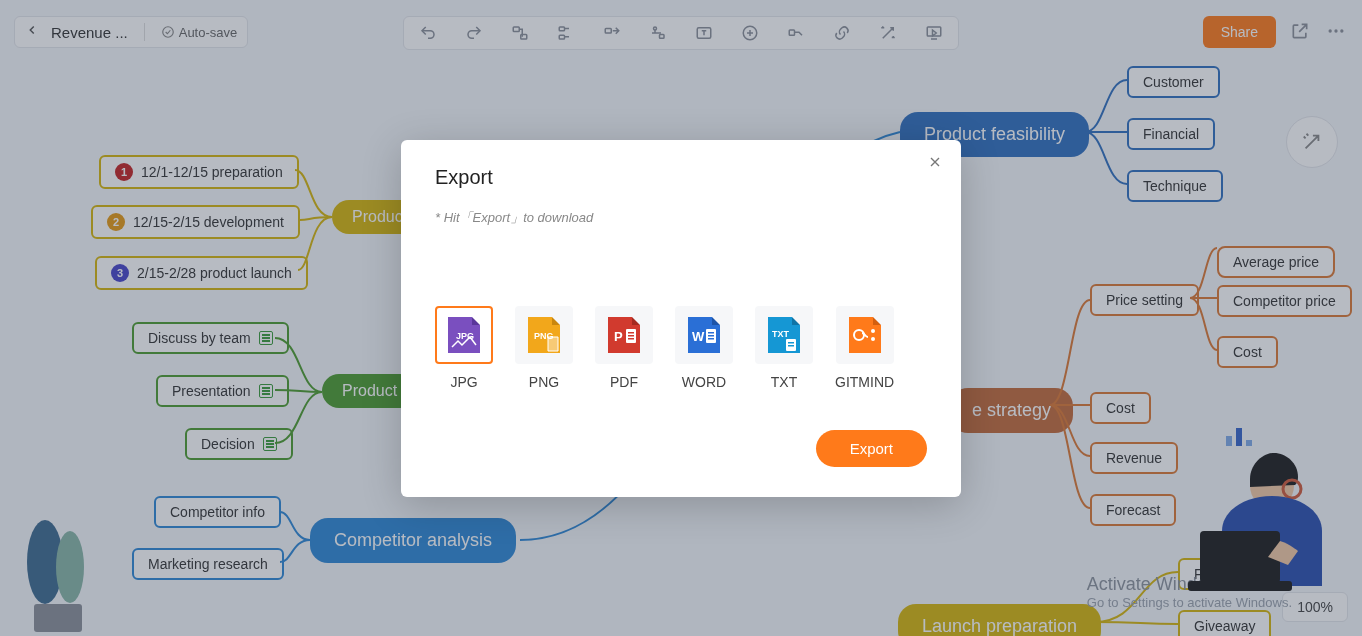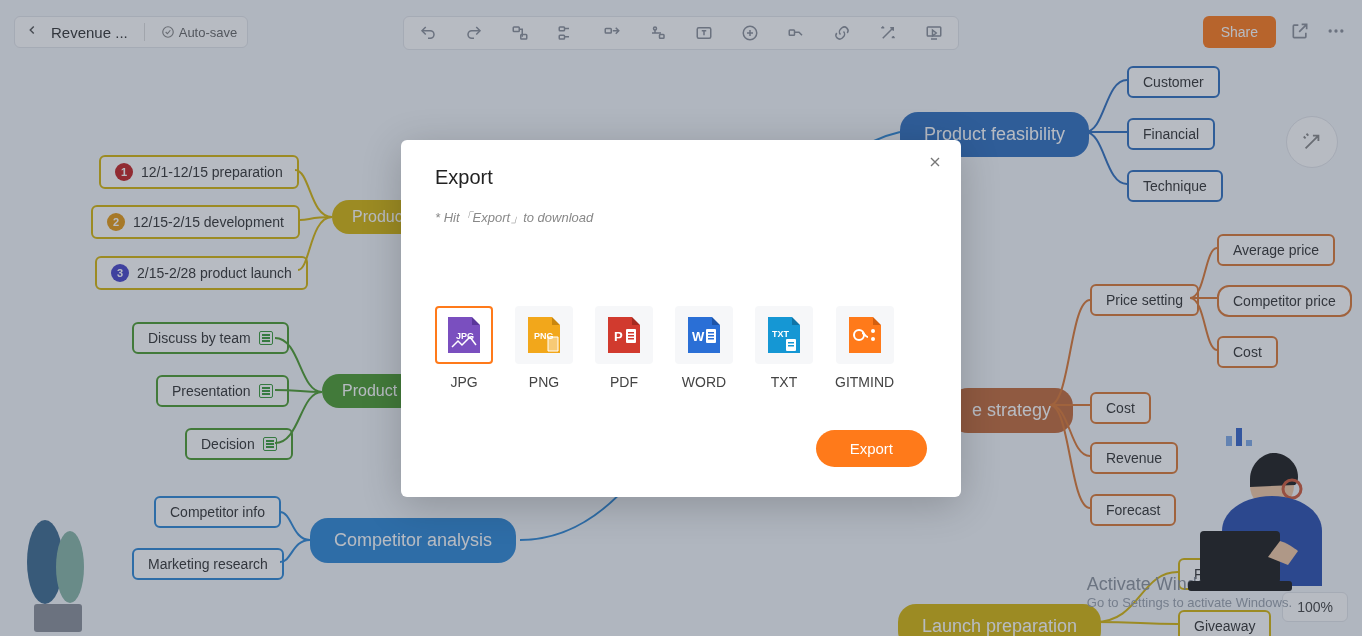--- a/index.html
+++ b/index.html
@@ -217,24 +217,24 @@
     <span>Financial</span>
   </div>
 <div class="chip bd-indigo" style="left:1127px; top:170px;">
     <span>Technique</span>
   </div>
 
 <div class="node c-brown" style="left:950px; top:388px; font-size:18px; padding:12px 22px;"><span>e strategy</span></div>
 <div class="chip bd-orange" style="left:1090px; top:284px;">
     <span>Price setting</span>
   </div>
-<div class="chip bd-orange" style="left:1217px; top:234px;">
+<div class="chip bd-orange" style="left:1217px; top:246px;border-radius:8px;">
     <span>Average price</span>
   </div>
-<div class="chip bd-orange" style="left:1217px; top:285px;border-radius:12px;">
+<div class="chip bd-orange" style="left:1217px; top:285px;">
     <span>Competitor price</span>
   </div>
 <div class="chip bd-orange" style="left:1217px; top:336px;">
     <span>Cost</span>
   </div>
 <div class="chip bd-orange" style="left:1090px; top:392px;">
     <span>Cost</span>
   </div>
 <div class="chip bd-orange" style="left:1090px; top:442px;">
     <span>Revenue</span>

